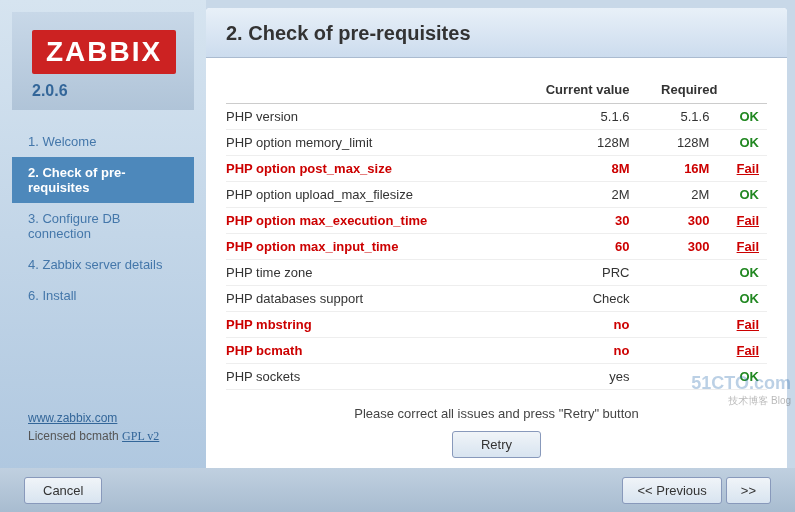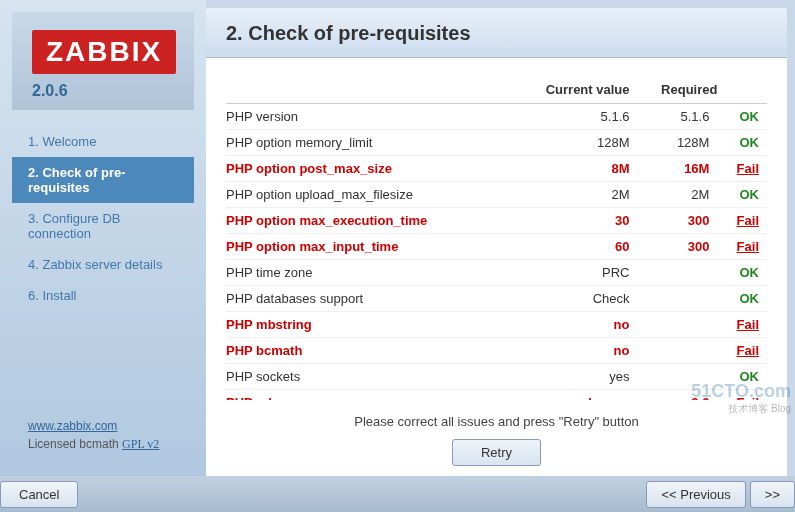--- a/index.html
+++ b/index.html
@@ -203,25 +203,25 @@
       border-radius: 3px;
       padding: 5px 28px;
       font-size: 13px;
       cursor: pointer;
       color: #333;
     }
 
     
     .bottom-bar {
       background: linear-gradient(to bottom, #c0d0e0, #a8bcd0);
-      padding: 8px 0;
+      padding: 8px 24px;
       display: flex;
       justify-content: space-between;
       align-items: center;
-      height: 36px;
+      height: 44px;
       flex-shrink: 0;
     }
 
     .cancel-button {
       background: linear-gradient(to bottom, #f0f4f8, #d8e4f0);
       border: 1px solid #8899bb;
       border-radius: 3px;
       padding: 5px 18px;
       font-size: 13px;
       cursor: pointer;

